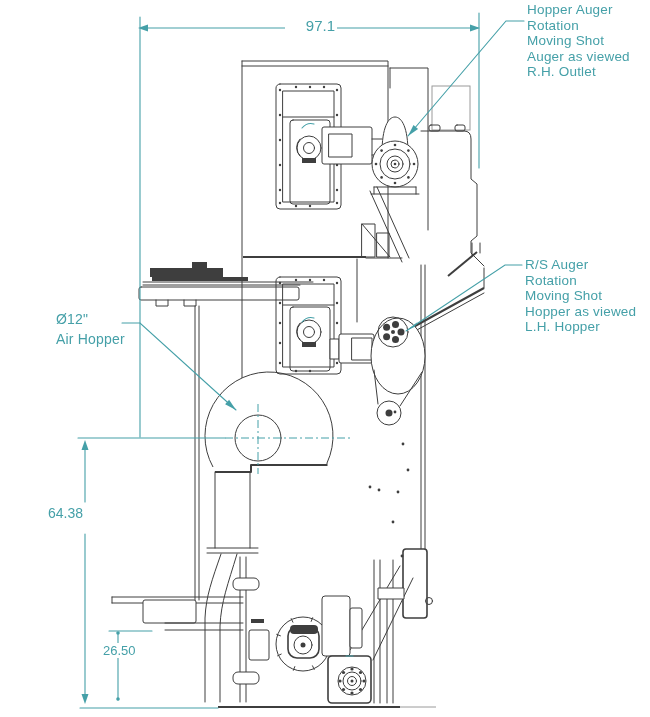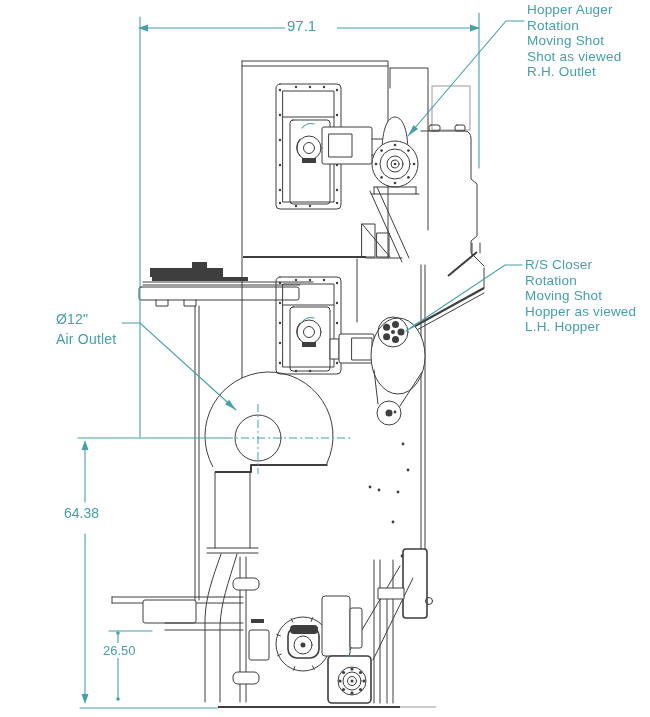--- a/index.html
+++ b/index.html
@@ -281,39 +281,39 @@
       <polygon class="tf" points="406,331 414.3,326.9 417.6,321.9"></polygon>
 
       <path class="t" d="M122,323 H140 L236,410"></path>
       <polygon class="tf" points="236,410 225.1,404.2 229.1,399.8"></polygon>
 
       <path class="t" d="M302,128 q5,-6 12,-4 M302,322 q5,-6 12,-4"></path>
       <path class="t" d="M346,656 H353"></path>
     </g>
   </svg>
 
-  <div class="dim" style="left:285px;top:17px;width:48px;text-align:left;font-size:15px;">97.1</div>
+  <div class="dim" style="left:285px;top:17px;width:48px;text-align:right;font-size:15px;">97.1</div>
 
   <div class="lbl" style="left:527px;top:2px;">
     <div>Hopper Auger</div>
     <div>Rotation</div>
     <div>Moving Shot</div>
-    <div>Shot as viewed</div>
+    <div>Auger as viewed</div>
     <div>R.H. Outlet</div>
   </div>
 
   <div class="lbl" style="left:525px;top:257px;">
-    <div>R/S Closer</div>
+    <div>R/S Auger</div>
     <div>Rotation</div>
     <div>Moving Shot</div>
     <div>Hopper as viewed</div>
     <div>L.H. Hopper</div>
   </div>
 
   <div class="lbl" style="left:56px;top:309px;font-size:14px;line-height:20px;">
     <div>Ø12"</div>
-    <div>Air Outlet</div>
+    <div>Air Hopper</div>
   </div>
 
-  <div class="dim" style="left:62px;top:505px;">64.38</div>
+  <div class="dim" style="left:46px;top:505px;">64.38</div>
 
   <div class="dim" style="left:102px;top:643px;font-size:13px;padding:0 1px;">26.50</div>
 </div>
 
 </body></html>

